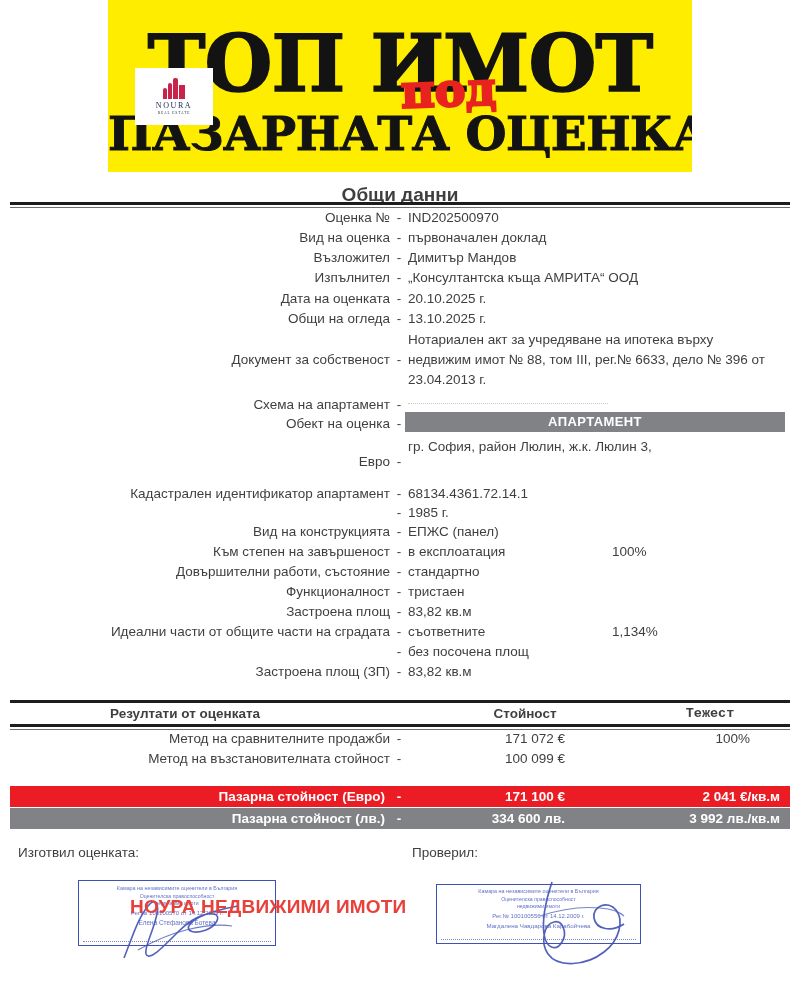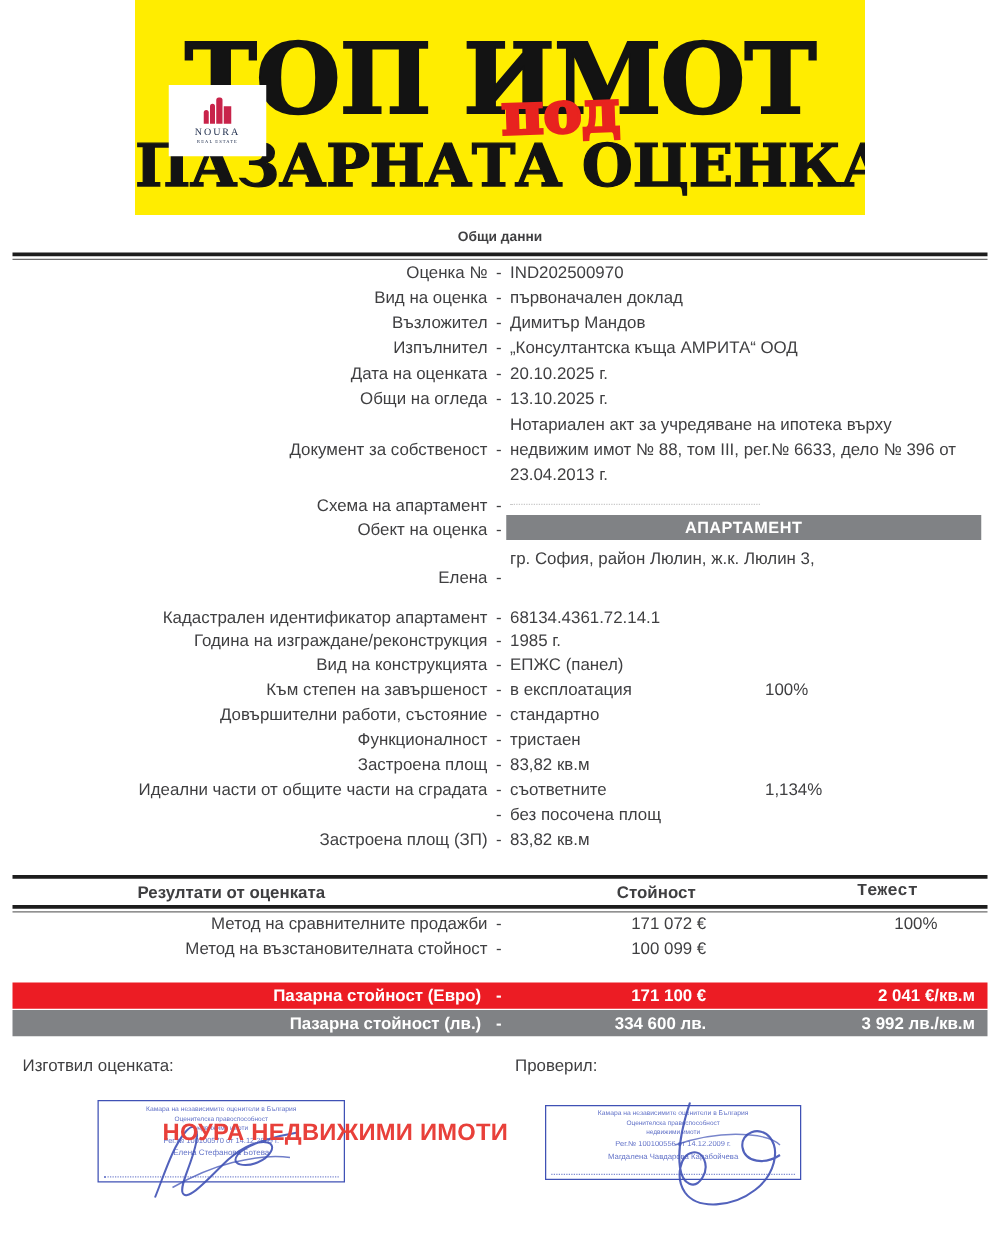--- a/index.html
+++ b/index.html
@@ -112,21 +112,21 @@
     color: #1b2a4a;
     line-height: 6px;
   }
 
   
   .section-title {
     position: absolute;
     left: 10px;
     width: 780px;
     text-align: center;
-    font-size: 11px;
+    font-size: 19px;
     font-weight: bold;
     color: #3f3f41;
   }
   .rule-heavy {
     position: absolute;
     left: 10px;
     width: 780px;
     border-top: 3px solid #1d1d1d;
     height: 0;
   }
@@ -404,32 +404,31 @@
 </div>
 <div class="scheme-placeholder"></div>
 
 <div class="datarow" style="top:414px;">
   <span class="dr-label">Обект на оценка</span>
   <span class="dr-dash">-</span>
 </div>
 <div class="object-bar">АПАРТАМЕНТ</div>
 
 <div class="datarow" style="top:452px;">
-  <span class="dr-label">Елена</span>
+  <span class="dr-label">Евро</span>
   <span class="dr-dash">-</span>
 </div>
 <div class="multiline-value" style="top:437px;">гр. София, район Люлин, ж.к. Люлин 3,</div>
 
 <div class="datarow" style="top:484px;">
   <span class="dr-label">Кадастрален идентификатор апартамент</span>
   <span class="dr-dash">-</span>
   <span class="dr-value">68134.4361.72.14.1</span>
 </div>
 <div class="datarow" style="top:503px;">
-  <span class="dr-label">Година на изграждане/реконструкция</span>
   <span class="dr-dash">-</span>
   <span class="dr-value">1985 г.</span>
 </div>
 <div class="datarow" style="top:522px;">
   <span class="dr-label">Вид на конструкцията</span>
   <span class="dr-dash">-</span>
   <span class="dr-value">ЕПЖС (панел)</span>
 </div>
 <div class="datarow" style="top:542px;">
   <span class="dr-label">Към степен на завършеност</span>

